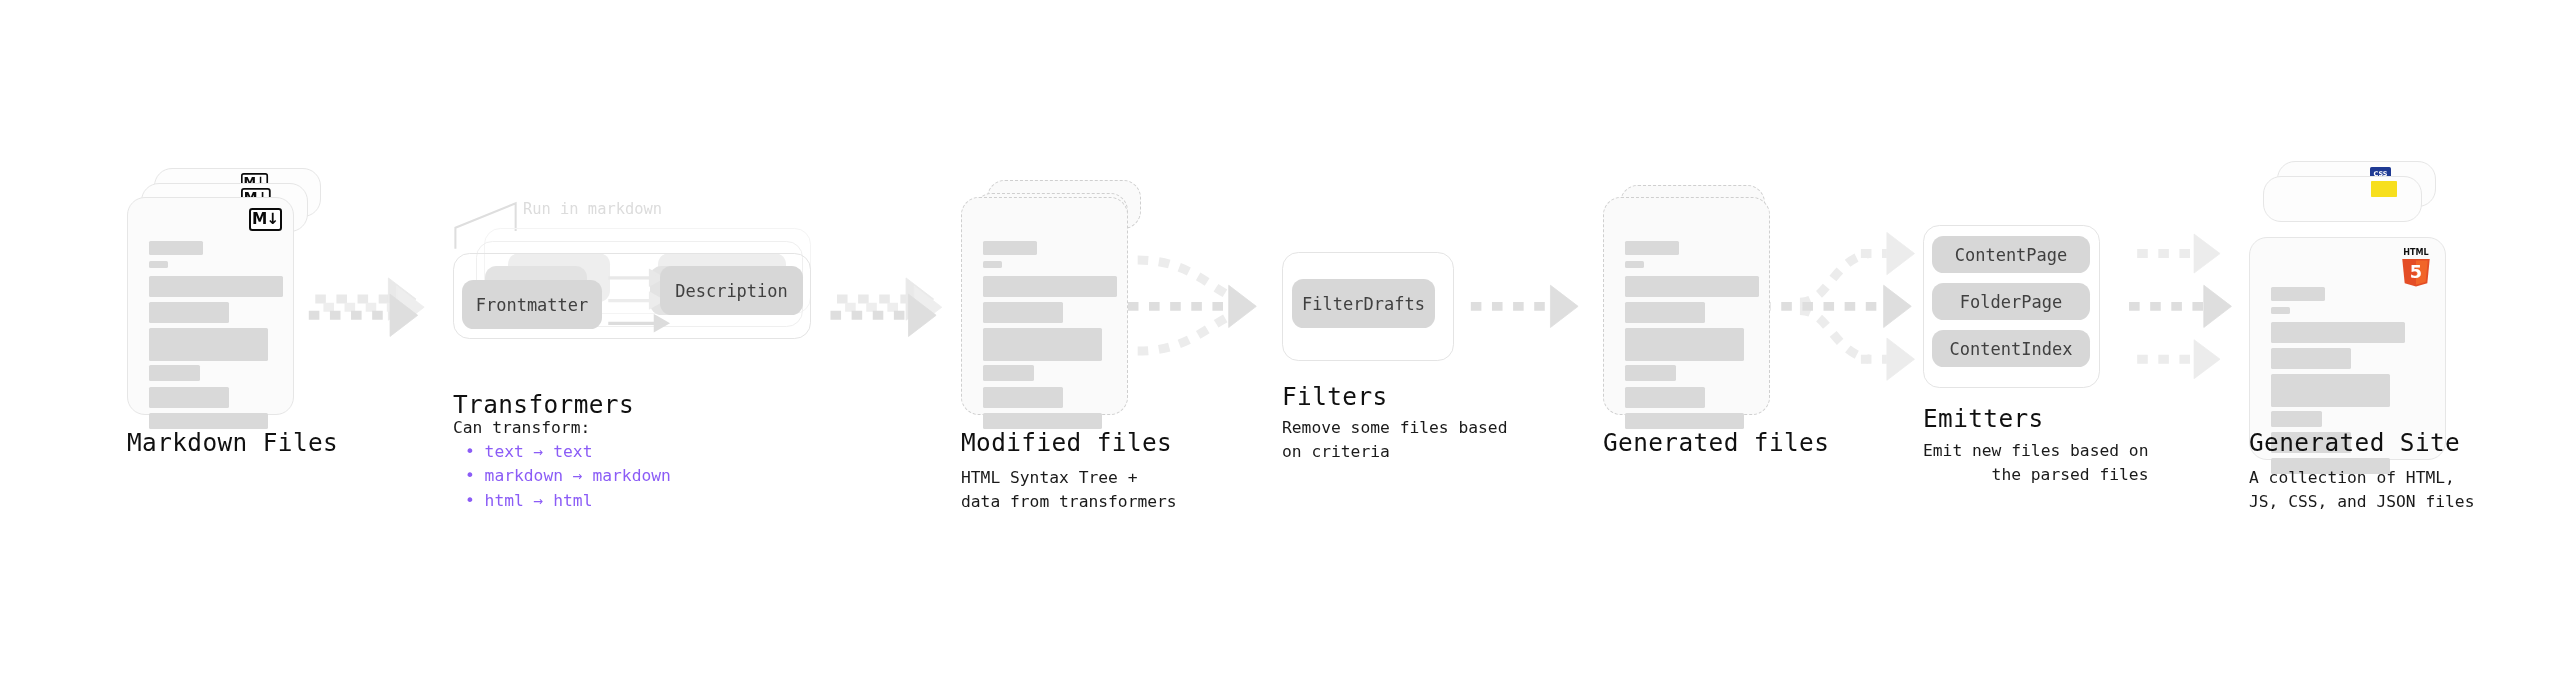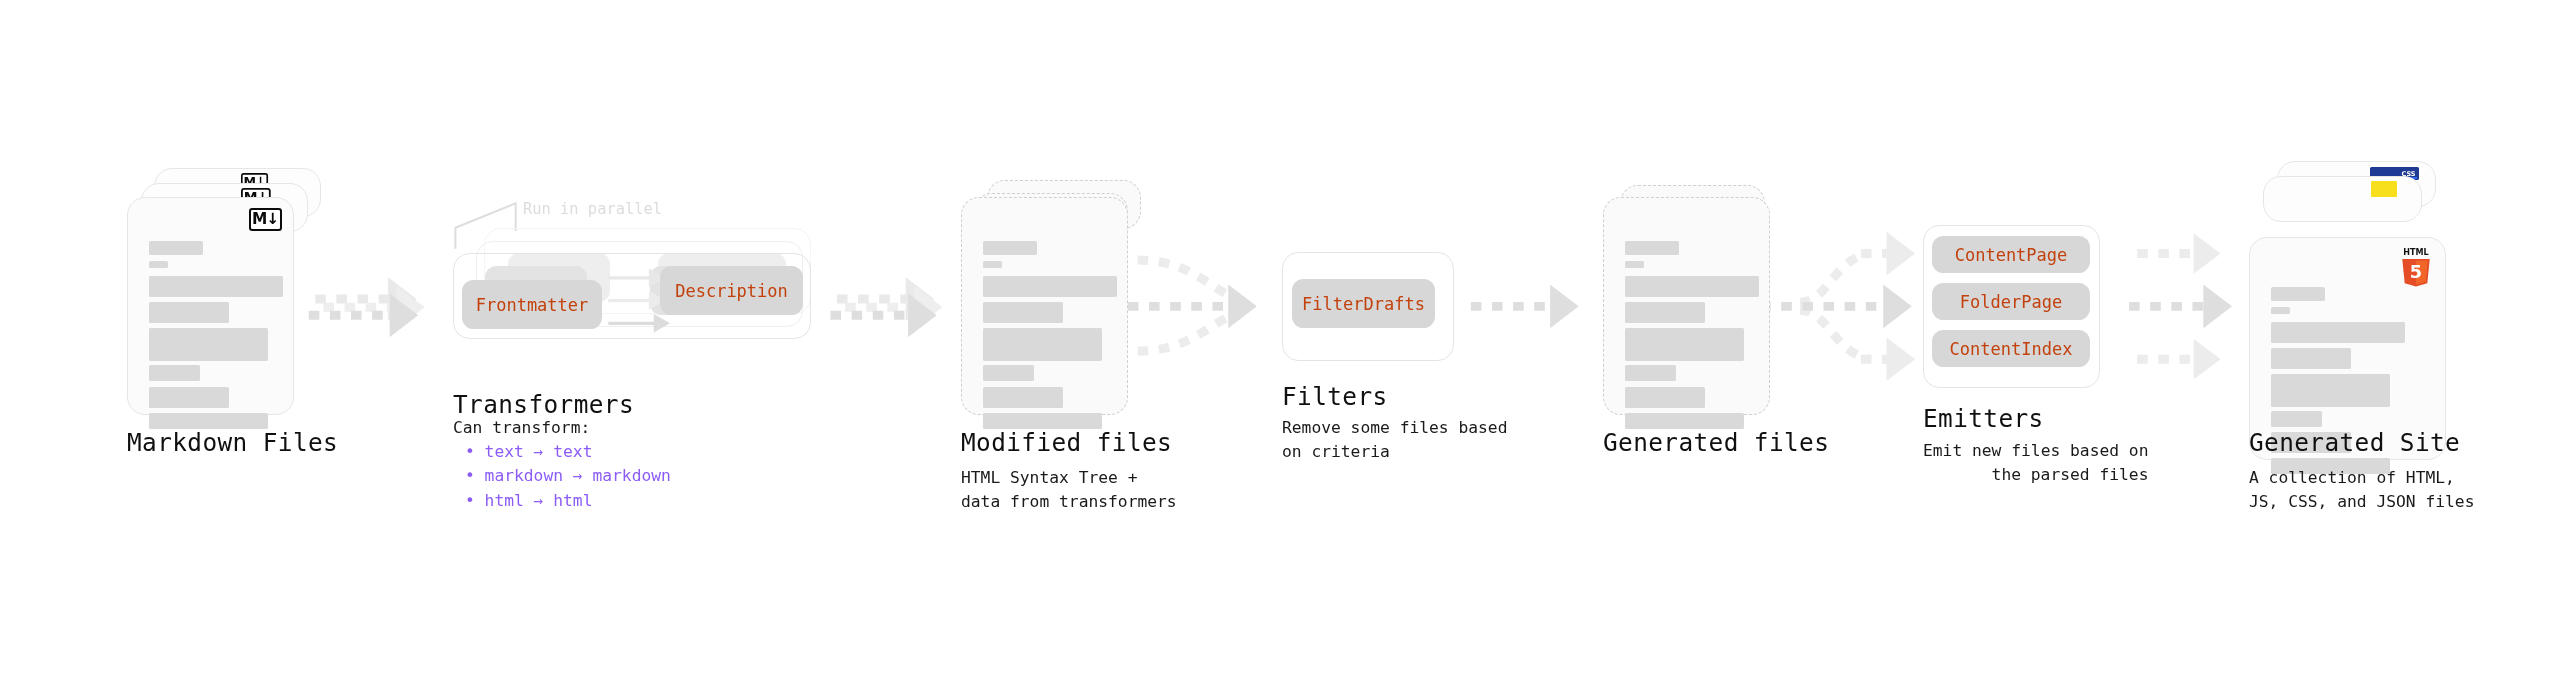--- a/index.html
+++ b/index.html
@@ -34,33 +34,33 @@
     position:absolute;width:32.5px;height:23px;border:2.4px solid #0b0b0b;
     border-radius:3.3px;background:#ffffff;box-sizing:border-box;
     display:flex;align-items:center;justify-content:center;
     font-family:"DejaVu Sans","Liberation Sans",sans-serif;
     font-weight:700;font-size:15.4px;line-height:1;color:#0b0b0b;letter-spacing:-0.8px;
   }
   .css-badge{
     position:absolute;width:21px;height:13px;background:#1f3a93;border-radius:1.6px;
     display:flex;align-items:center;justify-content:center;
     font-family:"DejaVu Sans","Liberation Sans",sans-serif;
-    font-size:6.5px;font-weight:700;color:#ffffff;padding-left:28px;
+    font-size:6.5px;font-weight:700;color:#ffffff;
   }
   .css-badge .uline{position:absolute;left:1.6px;right:1.6px;bottom:0.8px;height:2.4px;background:#2965f1;}
   .js-badge{
     position:absolute;width:26px;height:16.3px;background:#f7df1e;border-radius:0.8px;
   }
   .html-badge{position:absolute;width:36px;height:42px;}
 
   
   .pill{
     position:absolute;background:#d7d7d7;border-radius:11.4px;
     display:flex;align-items:center;justify-content:center;
-    font-size:17px;color:#c2410c;white-space:nowrap;box-sizing:border-box;
+    font-size:17px;color:#404040;white-space:nowrap;box-sizing:border-box;
   }
   .pill.faint1{background:#e3e3e3;}
   .pill.faint2{background:#eeeeee;}
 
   .group-box{
     position:absolute;border:1.6px solid #e4e4e4;border-radius:16.3px;
     background:transparent;box-sizing:border-box;
   }
   .group-box.g2{border-color:#efefef;}
   .group-box.g3{border-color:#f4f4f4;}
@@ -173,21 +173,21 @@
     </div>
 
     <div class="abs stage-title" style="left:127px;top:428px;">Markdown Files</div>
   </div>
 
   <div>
 
     <svg class="abs" style="left:452px;top:200px;width:98px;height:57px;" viewBox="0 0 120 70" width="98" height="57">
       <path d="M4,60 L4,34 L78,4 L78,38" fill="none" stroke="#dedede" stroke-width="2.5"></path>
     </svg>
-    <div class="run-parallel" style="left:523px;top:200px;">Run in parallel</div>
+    <div class="run-parallel" style="left:523px;top:200px;">Run in markdown</div>
 
     <div class="group-box g3" style="left:484px;top:228px;width:327px;height:86px;"></div>
     <div class="pill faint2" style="left:508px;top:253px;width:102px;height:49px;"></div>
     <div class="pill faint2" style="left:658px;top:253px;width:128px;height:49px;"></div>
 
     <div class="group-box g2" style="left:476px;top:241px;width:327px;height:86px;"></div>
     <div class="pill faint1" style="left:485px;top:266px;width:102px;height:49px;"></div>
     <div class="pill faint1" style="left:650px;top:266px;width:128px;height:49px;"></div>
 
     <svg class="abs" style="left:608px;top:268px;width:98px;height:65px;" viewBox="0 0 120 80" width="98" height="65">

